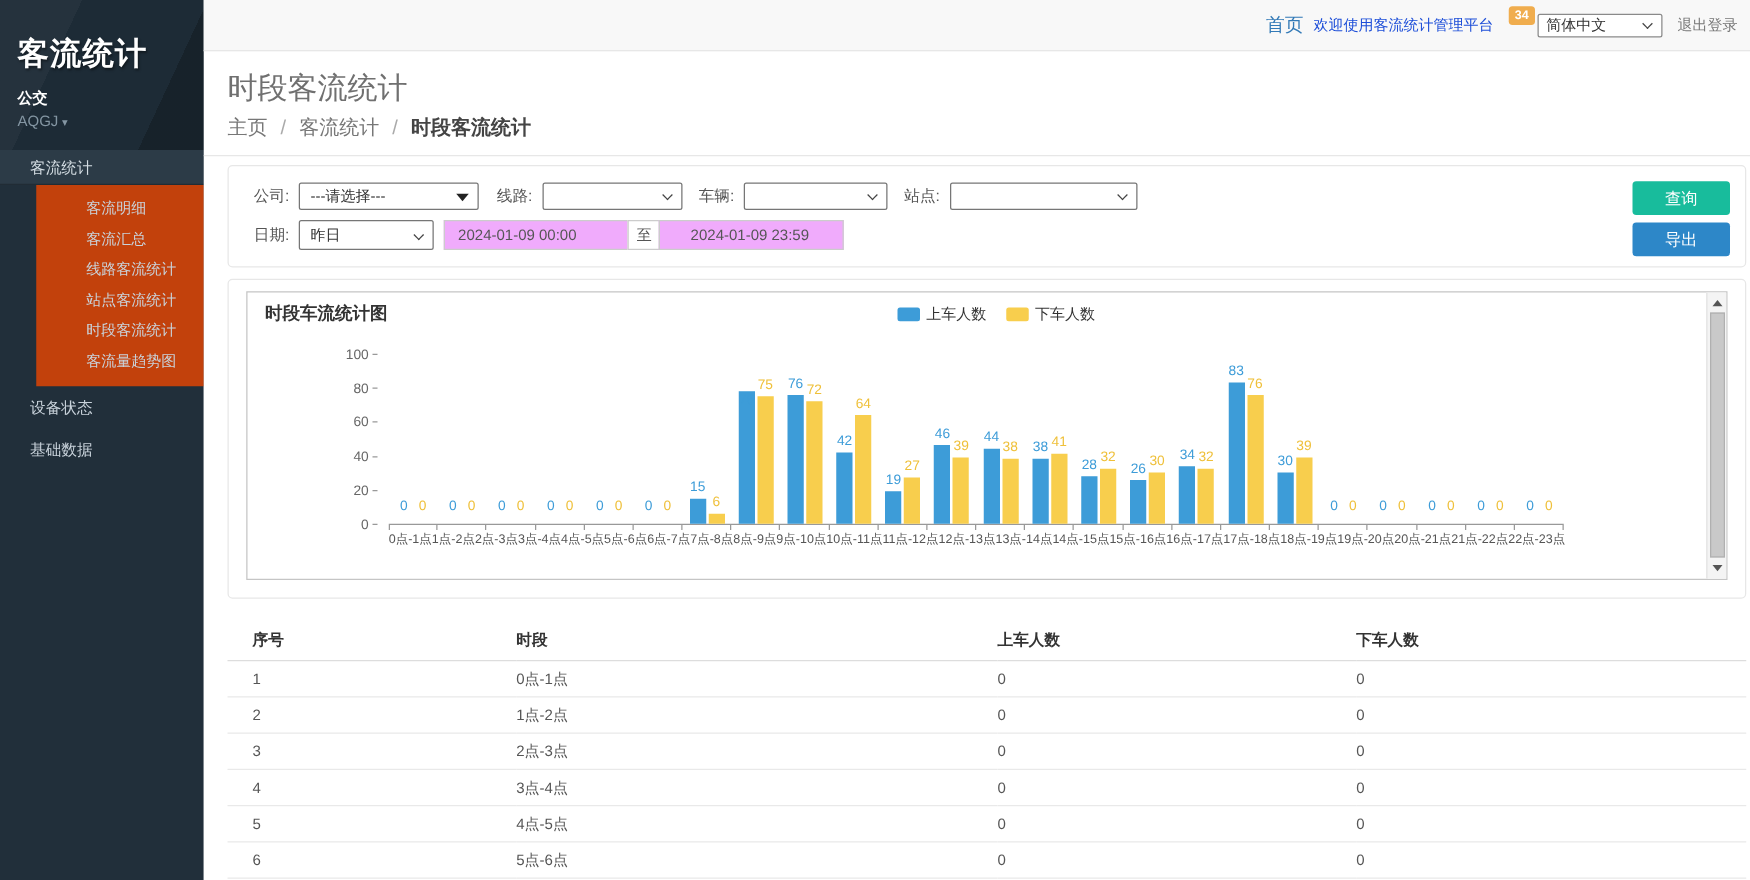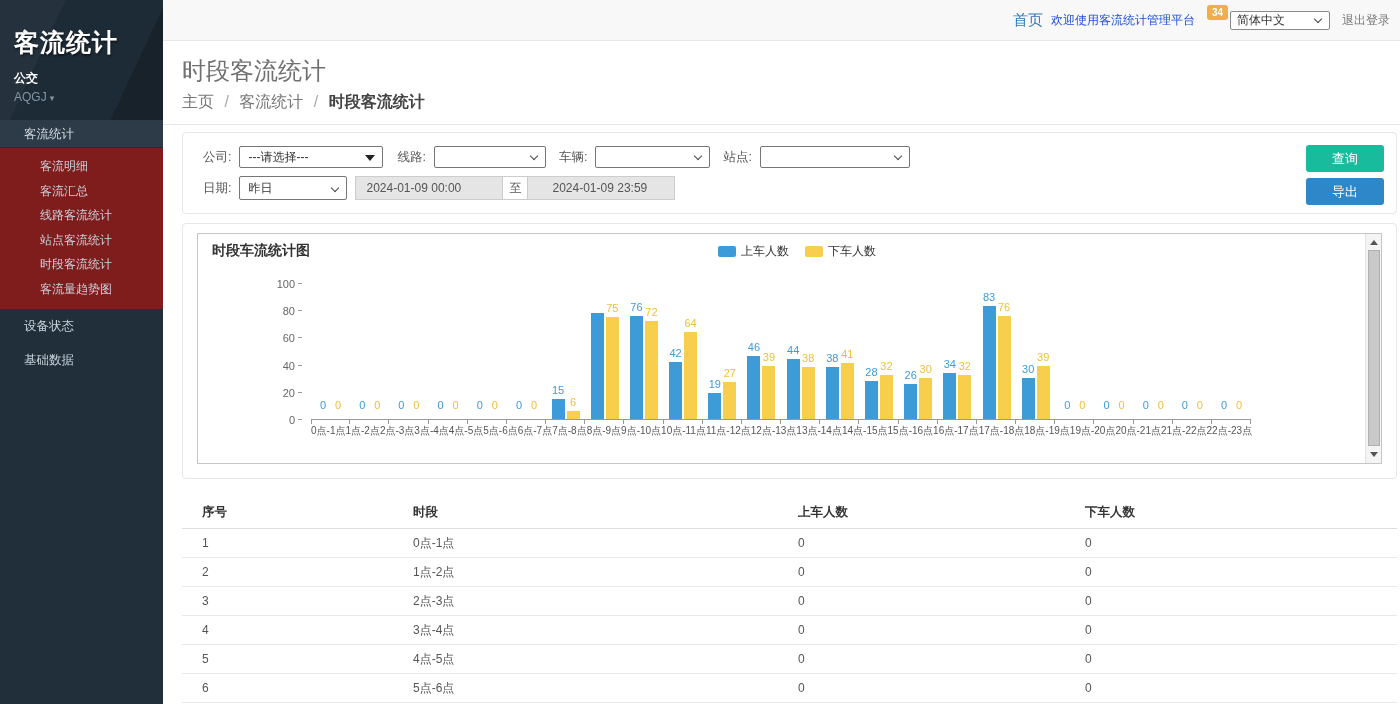--- a/index.html
+++ b/index.html
@@ -16,21 +16,21 @@
       linear-gradient(295deg, rgba(0,0,0,0.22) 0 24%, transparent 24%);
   }
   .brand { color:#fff; font-size:25px; font-weight:bold; letter-spacing:1px;
            text-shadow:1px 2px 2px rgba(0,0,0,.45); }
   .org { color:#fff; font-size:12px; font-weight:bold; margin-top:11px; }
   .org-code { color:#8496a3; font-size:12px; margin-top:3px; cursor:pointer; }
   .org-code .caret { font-size:9px; margin-left:3px; color:#8496a3; }
   .menu-head { height:28px; line-height:28px; padding-left:24px; font-size:12.5px;
                background:#2c3b47; color:#d4dde3; cursor:pointer;
                border-bottom:1px solid rgba(0,0,0,.25); }
-  .submenu { background:#7f1d1d; padding:6px 0 8px; }
+  .submenu { background:#c2410c; padding:6px 0 8px;margin-left:29px; }
   .sub-item { height:24.5px; line-height:24.5px; padding-left:40px; font-size:12px;
               color:#c9d3db; cursor:pointer; }
   .menu-item { height:34px; line-height:34px; padding-left:24px; font-size:12.5px;
                color:#c9d3db; cursor:pointer; }
 
   
   .main { flex:1; position:relative; background:#fff; }
   .topbar { height:41px; background:#f8f8f8; border-bottom:1px solid #e7e7e7;
             display:flex; align-items:center; justify-content:flex-end; padding-right:6px; }
   .tb-home { color:#337ab7; font-size:15px; margin-right:8px; cursor:pointer; }
@@ -65,21 +65,21 @@
   .sel .chev { top:6px; }
   .sel-company { width:144px; }
   .sel-company .tri { position:absolute; right:7px; top:8px; width:0; height:0;
       border-left:5px solid transparent; border-right:5px solid transparent;
       border-top:6px solid #222; }
   .sel-line { width:112px; margin-right:13px; }
   .sel-vehicle { width:115px; margin-right:13px; }
   .sel-station { width:150px; }
   .ml { margin-left:14px; }
   .sel-preset { width:108px; height:24px; }
-  .date-box { height:24px; background:#e5e5e5; border:1px solid #ccc; font-size:12px;
+  .date-box { height:24px; background:#f0abfc; border:1px solid #ccc; font-size:12px;
               color:#555; display:flex; align-items:center; padding:0 10px; width:148px; }
   .date-sep { height:24px; width:26px; background:#fff; border:1px solid #ccc;
               margin-left:-1px; font-size:12px; color:#555; display:flex;
               align-items:center; justify-content:center; }
   .date-end { margin-left:-1px;padding-left:24px; }
   .dgroup { margin-left:8px; display:flex; }
   .btn { position:absolute; right:12px; width:78px; height:27px; border:none;
          border-radius:3px; color:#fff; font-size:13px; cursor:pointer;
          font-family:inherit;text-align:center; }
   .btn-query { top:12px; background:#18bc9c; }

